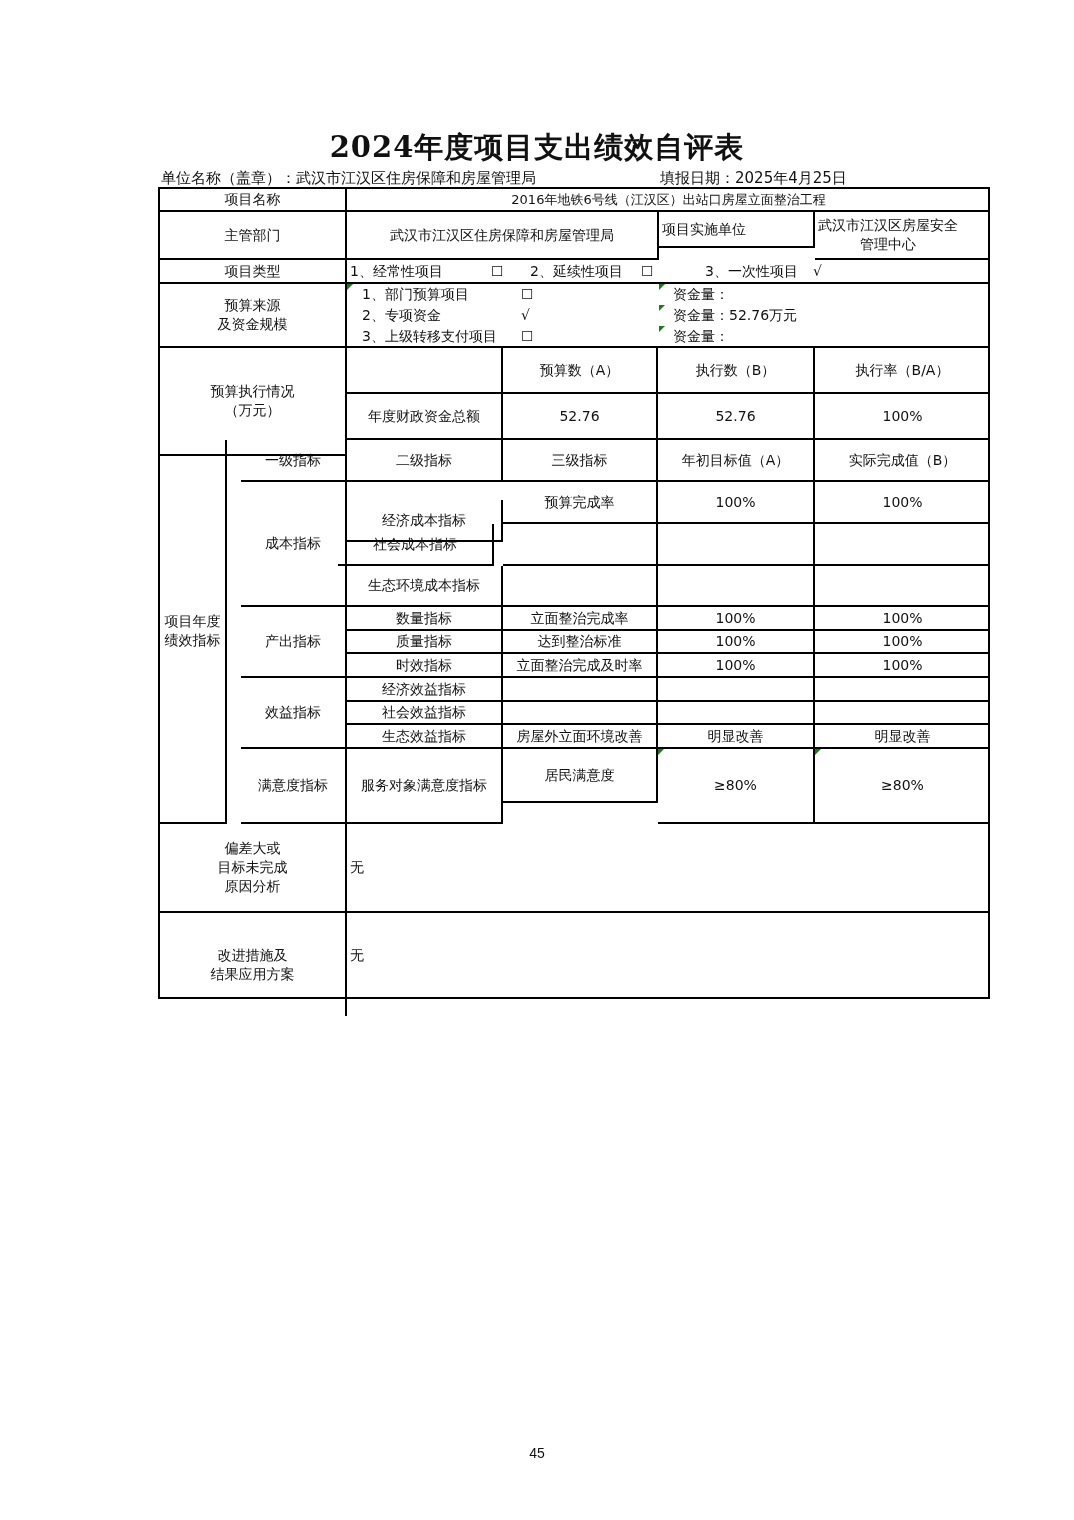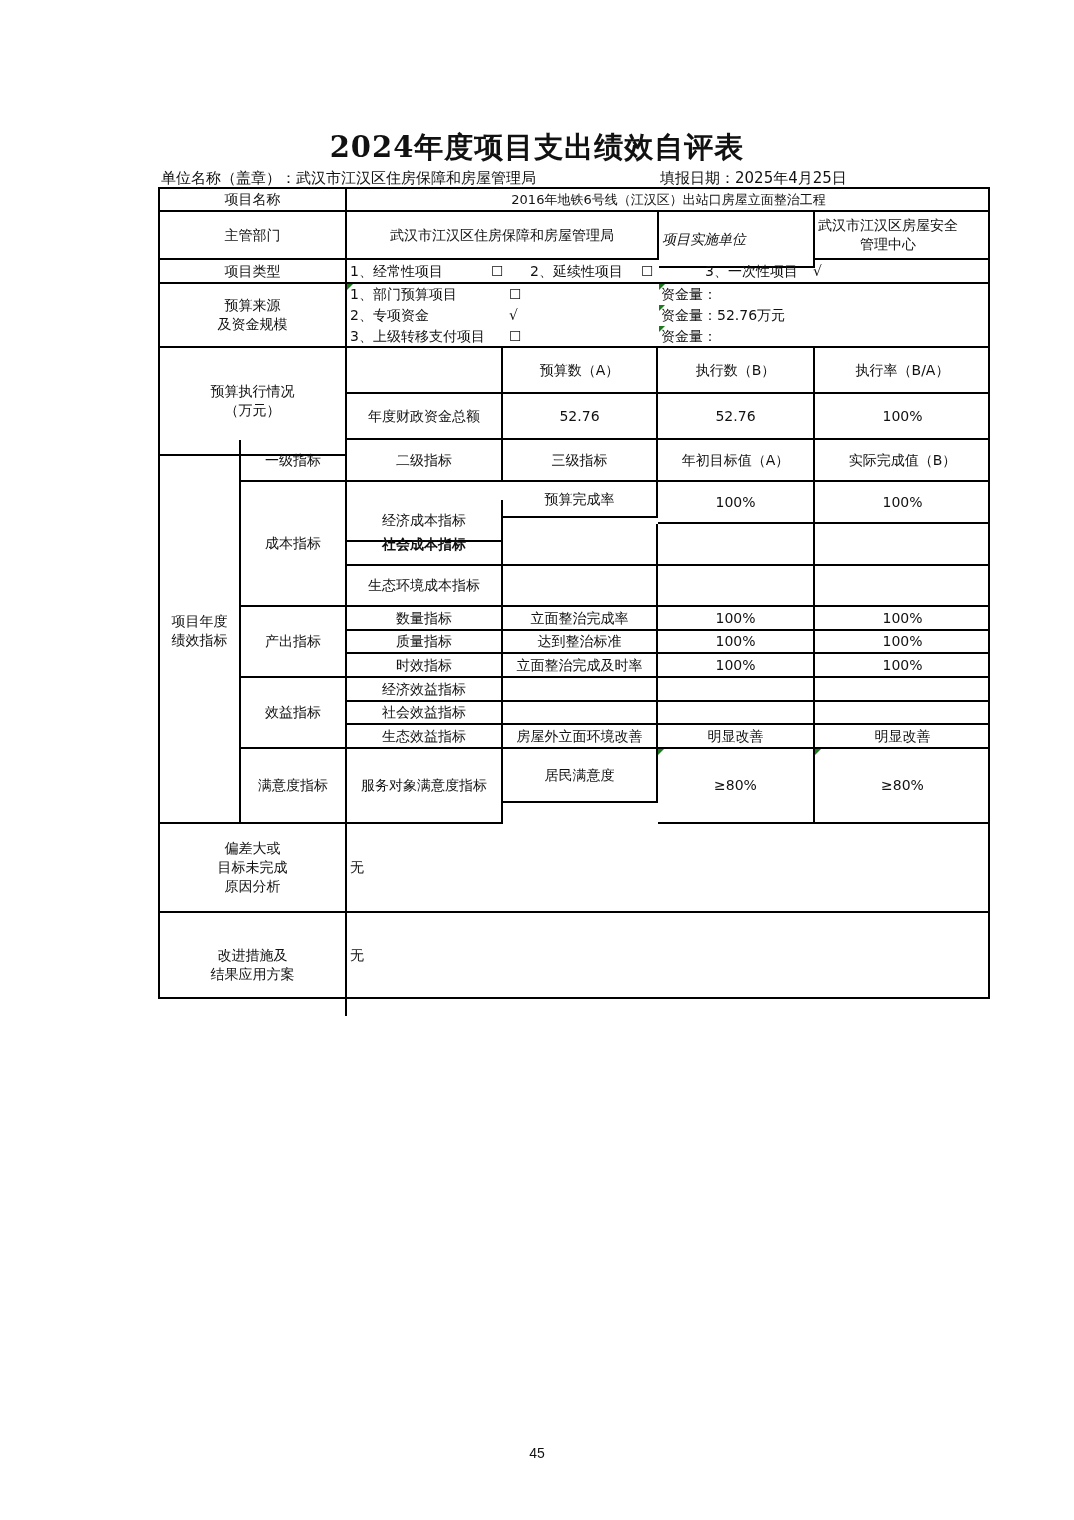--- a/index.html
+++ b/index.html
@@ -15,37 +15,37 @@
 
   .tbl { position: absolute; left: 158px; top: 187px; width: 832px; height: 812px;
          border: 2px solid #000; box-sizing: border-box; }
   .c { position: absolute; box-sizing: border-box; display: flex; align-items: center; justify-content: center;
        text-align: center; font-size: 14px; line-height: 19px; border-right: 2px solid #000; border-bottom: 2px solid #000;
        white-space: pre-line; }
   .c.left { justify-content: flex-start; text-align: left; padding-left: 3px; }
   .c.nr { border-right: none; }
   .c.nb { border-bottom: none; }
   .flag { position: absolute; width: 0; height: 0; border-top: 6px solid #1b7a1b; border-right: 6px solid transparent; }
-  .srcline { position: absolute; font-size: 14px; white-space: nowrap; line-height: 20px; }
+  .srcline { position: absolute; font-size: 14px; white-space: nowrap; line-height: 20px; margin-left: 12px; }
 </style>
 </head>
 <body>
 
 <div class="title">2024年度项目支出绩效自评表</div>
 <div class="meta meta-unit">单位名称（盖章）：武汉市江汉区住房保障和房屋管理局</div>
 <div class="meta meta-date">填报日期：2025年4月25日</div>
 
 <div class="tbl">
 
   <div class="c" style="left:0;top:0;width:187px;height:23px;">项目名称</div>
   <div class="c nr" style="left:187px;top:0;width:643px;height:23px;font-size:13px;">2016年地铁6号线（江汉区）出站口房屋立面整治工程</div>
 
   <div class="c" style="left:0;top:23px;width:187px;height:48px;">主管部门</div>
   <div class="c" style="left:187px;top:23px;width:312px;height:48px;">武汉市江汉区住房保障和房屋管理局</div>
-  <div class="c left" style="left:499px;top:23px;width:156px;height:56px;font-style:italic;">项目实施单位</div>
+  <div class="c left" style="left:499px;top:23px;width:156px;height:36px;">项目实施单位</div>
   <div class="c left nr" style="left:655px;top:23px;width:175px;height:48px;text-align:center;">武汉市江汉区房屋安全
 管理中心</div>
 
   <div class="c" style="left:0;top:71px;width:187px;height:24px;">项目类型</div>
   <div class="c left nr" style="left:187px;top:71px;width:643px;height:24px;">
     <span style="position:absolute;left:3px;">1、经常性项目</span>
     <span style="position:absolute;left:144px;">☐</span>
     <span style="position:absolute;left:183px;">2、延续性项目</span>
     <span style="position:absolute;left:294px;">☐</span>
     <span style="position:absolute;left:358px;">3、一次性项目</span>
@@ -74,35 +74,35 @@
 （万元）</div>
   <div class="c" style="left:187px;top:159px;width:156px;height:46px;"></div>
   <div class="c" style="left:343px;top:159px;width:155px;height:46px;">预算数（A）</div>
   <div class="c" style="left:498px;top:159px;width:157px;height:46px;">执行数（B）</div>
   <div class="c nr" style="left:655px;top:159px;width:175px;height:46px;">执行率（B/A）</div>
   <div class="c" style="left:187px;top:205px;width:156px;height:46px;">年度财政资金总额</div>
   <div class="c" style="left:343px;top:205px;width:155px;height:46px;">52.76</div>
   <div class="c" style="left:498px;top:205px;width:157px;height:46px;">52.76</div>
   <div class="c nr" style="left:655px;top:205px;width:175px;height:46px;">100%</div>
 
-  <div class="c" style="left:0;top:251px;width:81px;height:384px;">项目年度
+  <div class="c" style="left:0;top:251px;width:67px;height:384px;">项目年度
 绩效指标</div>
 
   <div class="c" style="left:81px;top:251px;width:106px;height:42px;">一级指标</div>
   <div class="c" style="left:187px;top:251px;width:156px;height:42px;">二级指标</div>
   <div class="c" style="left:343px;top:251px;width:155px;height:42px;">三级指标</div>
   <div class="c" style="left:498px;top:251px;width:157px;height:42px;">年初目标值（A）</div>
   <div class="c nr" style="left:655px;top:251px;width:175px;height:42px;">实际完成值（B）</div>
 
   <div class="c" style="left:81px;top:293px;width:106px;height:125px;">成本指标</div>
   <div class="c" style="left:187px;top:293px;width:156px;height:42px;margin-top:18px;">经济成本指标</div>
-  <div class="c" style="left:343px;top:293px;width:155px;height:36px;">预算完成率</div>
+  <div class="c" style="left:343px;top:293px;width:155px;height:42px;">预算完成率</div>
   <div class="c" style="left:498px;top:293px;width:157px;height:42px;">100%</div>
   <div class="c nr" style="left:655px;top:293px;width:175px;height:42px;">100%</div>
-  <div class="c" style="left:187px;top:335px;width:156px;height:42px;font-weight:bold;">社会成本指标</div>
+  <div class="c" style="left:178px;top:335px;width:156px;height:42px;">社会成本指标</div>
   <div class="c" style="left:343px;top:335px;width:155px;height:42px;"></div>
   <div class="c" style="left:498px;top:335px;width:157px;height:42px;"></div>
   <div class="c nr" style="left:655px;top:335px;width:175px;height:42px;"></div>
   <div class="c" style="left:187px;top:377px;width:156px;height:41px;">生态环境成本指标</div>
   <div class="c" style="left:343px;top:377px;width:155px;height:41px;"></div>
   <div class="c" style="left:498px;top:377px;width:157px;height:41px;"></div>
   <div class="c nr" style="left:655px;top:377px;width:175px;height:41px;"></div>
 
   <div class="c" style="left:81px;top:418px;width:106px;height:71px;">产出指标</div>
   <div class="c" style="left:187px;top:418px;width:156px;height:24px;">数量指标</div>

